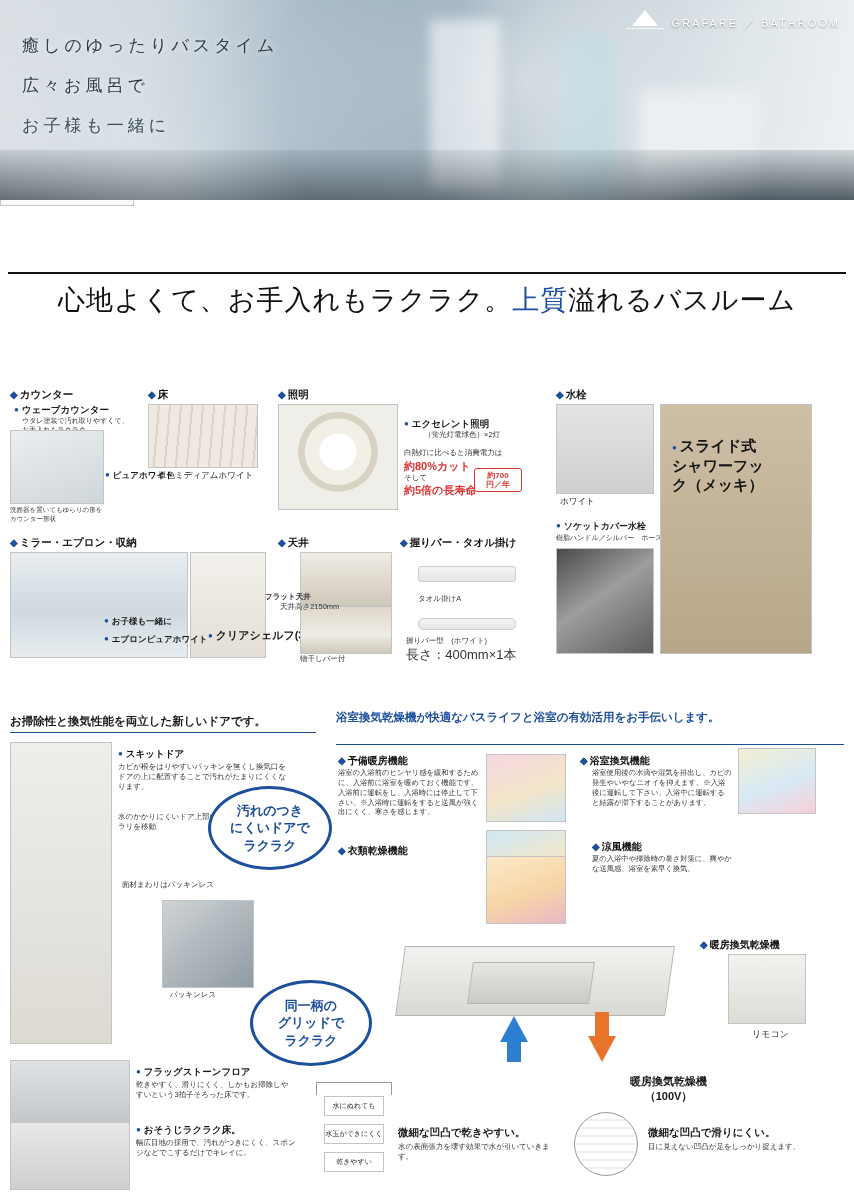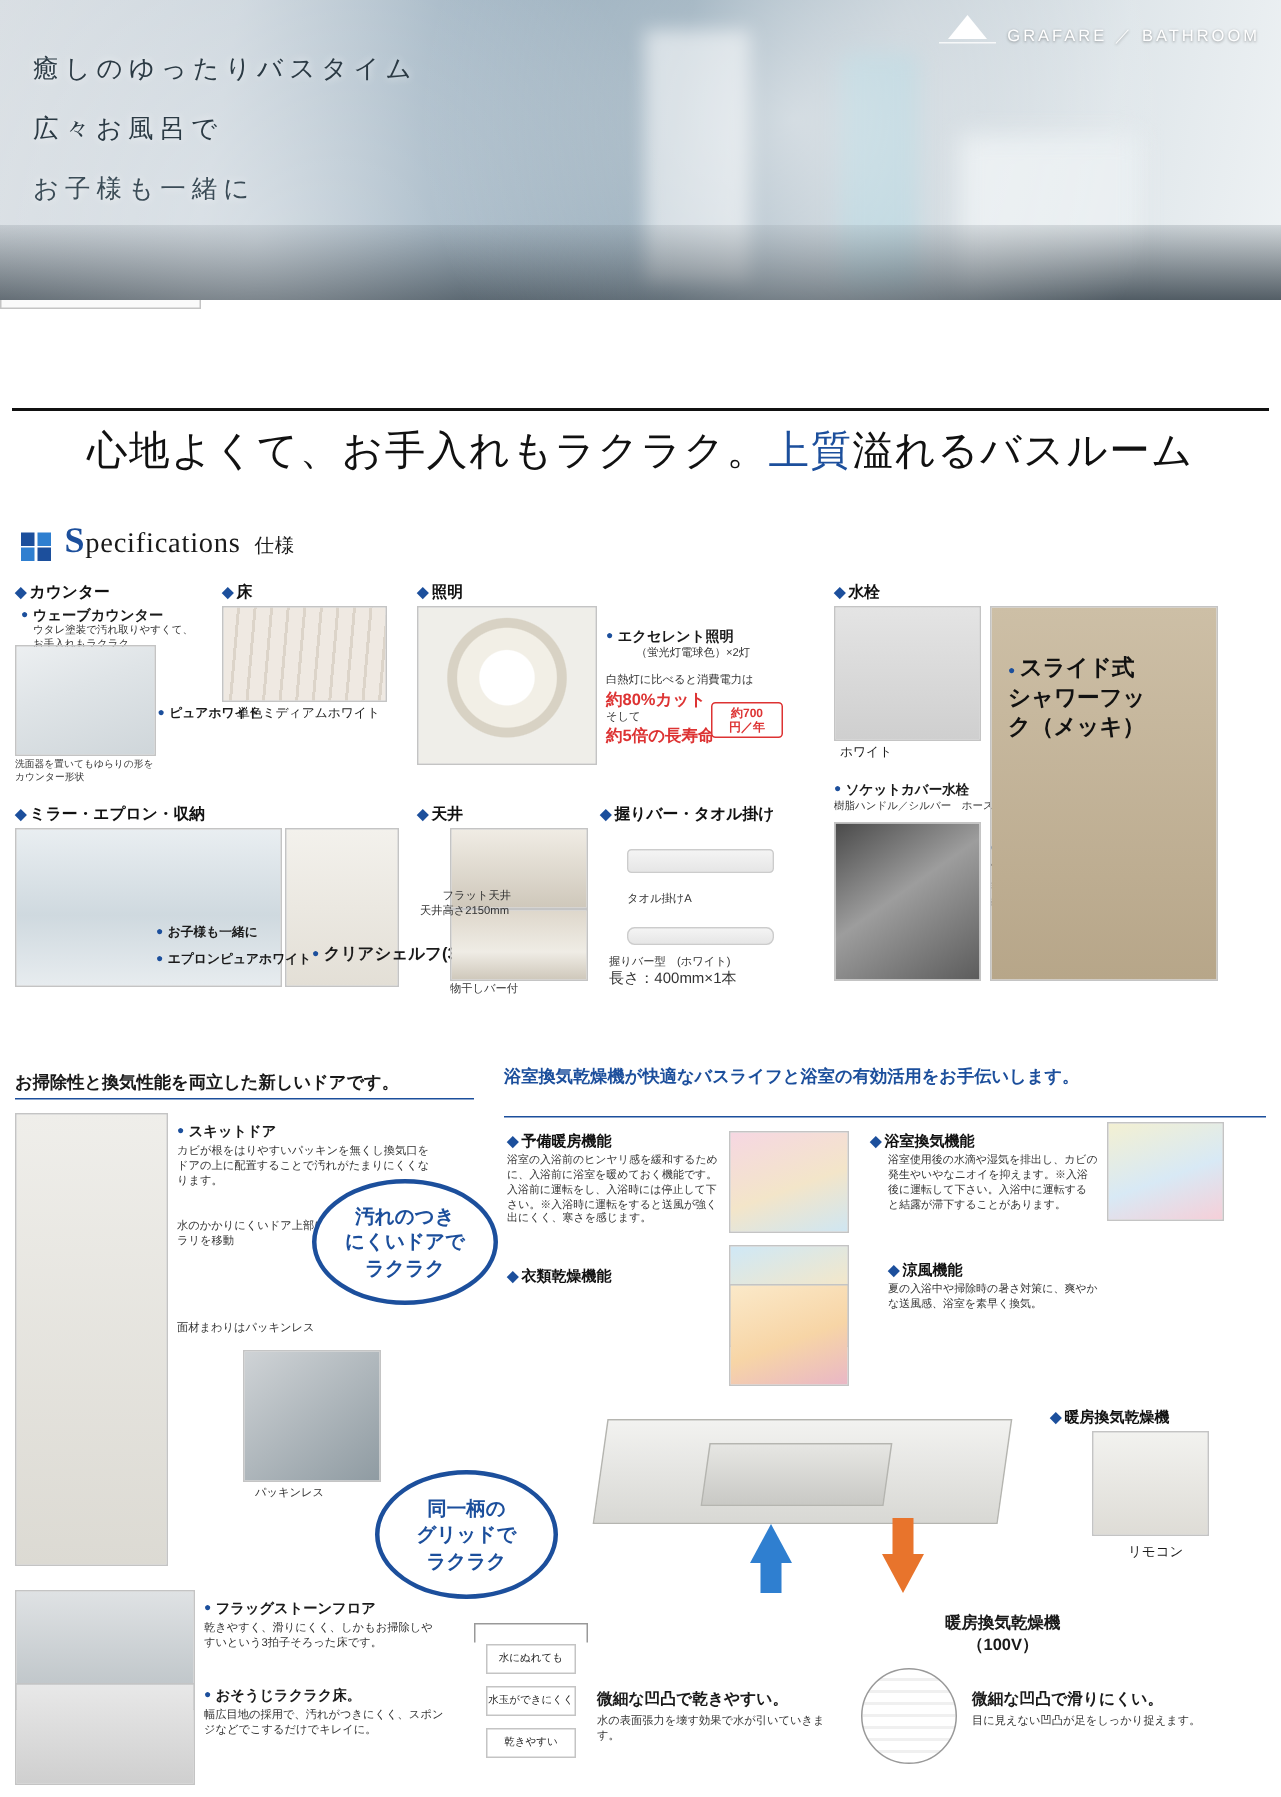--- a/index.html
+++ b/index.html
@@ -124,32 +124,20 @@
   <div class="brand">
     <div class="brand-mark"></div>
     <div class="brand-text">GRAFARE ／ BATHROOM</div>
   </div>
 
   <div class="rule"></div>
   <div class="headline">
     <span>心地よくて、お手入れもラクラク。</span><span class="accent">上質</span><span>溢れるバスルーム</span>
   </div>
 
-  <div class="spec-title">
-    <div class="spec-logo">
-        <i></i>
-        <i></i>
-        <i></i>
-        <i></i>
-      </div>
-    <div class="spec-en">
-      <b>S</b><span>pecifications</span>
-      <span class="spec-jp">仕様</span>
-    </div>
-  </div>
 
   <div class="lbl dia" style="left:10px;top:388px;text-align:center;">カウンター</div>
   <div class="lbl bul" style="left:14px;top:404px;font-size:9.5px;">ウェーブカウンター</div>
   <div class="cap" style="left:22px;top:416px;width:110px;font-size:7px;">ウタレ塗装で汚れ取りやすくて、
 お手入れもラクラク</div>
   <div class="ph counter frame" style="left:10px;top:430px;width:92px;height:72px;"></div>
   <div class="lbl bul" style="left:105px;top:470px;font-size:8.5px;">ピュアホワイト</div>
   <div class="cap" style="left:10px;top:506px;width:95px;font-size:6.5px;">洗面器を置いてもゆらりの形をカウンター形状</div>
 
   <div class="lbl dia" style="left:148px;top:388px;">床</div>
@@ -184,39 +172,39 @@
   <div class="lbl dia" style="left:10px;top:536px;">ミラー・エプロン・収納</div>
   <div class="ph mirror frame" style="left:10px;top:552px;width:176px;height:104px;"></div>
   <div class="ph shelf frame" style="left:190px;top:552px;width:74px;height:104px;"></div>
   <div class="lbl bul" style="left:104px;top:616px;font-size:8.5px;">お子様も一緒に</div>
   <div class="lbl bul" style="left:104px;top:634px;font-size:8.5px;">エプロンピュアホワイト</div>
   <div class="lbl bul" style="left:208px;top:628px;font-size:11px;">クリアシェルフ(3段)</div>
 
   <div class="lbl dia" style="left:278px;top:536px;">天井</div>
   <div class="ph ceiling frame" style="left:300px;top:552px;width:90px;height:52px;"></div>
   <div class="ph cloth frame" style="left:300px;top:606px;width:90px;height:46px;"></div>
-  <div class="cap" style="left:295px;top:592px;font-size:7.5px;">フラット天井</div>
+  <div class="cap" style="left:265px;top:592px;font-size:7.5px;font-weight:bold;">フラット天井</div>
   <div class="cap" style="left:280px;top:602px;font-size:7.5px;">天井高さ2150mm</div>
   <div class="cap" style="left:300px;top:654px;font-size:7.5px;">物干しバー付</div>
 
   <div class="lbl dia" style="left:400px;top:536px;">握りバー・タオル掛け</div>
   <div class="frame" style="left:400px;top:552px;width:132px;height:102px;background:#fafafa;"></div>
   <div class="ph bar" style="left:418px;top:566px;width:96px;height:14px;border:1px solid #ccc;border-radius:3px;"></div>
   <div class="ph bar" style="left:418px;top:618px;width:96px;height:10px;border:1px solid #ccc;border-radius:5px;"></div>
   <div class="cap" style="left:418px;top:594px;font-size:7.5px;">タオル掛けA</div>
   <div class="cap" style="left:406px;top:636px;font-size:7.5px;">握りバー型　(ホワイト)</div>
-  <div class="cap" style="left:406px;top:646px;font-size:10px;">長さ：400mm×1本</div>
+  <div class="cap" style="left:406px;top:646px;font-size:13px;">長さ：400mm×1本</div>
 
   <div class="lbl" style="left:10px;top:714px;font-size:11.5px;font-weight:bold;">お掃除性と換気性能を両立した新しいドアです。</div>
   <div class="secline" style="left:10px;top:732px;width:306px;background:#1c4f9c;"></div>
   <div class="ph door frame" style="left:10px;top:742px;width:100px;height:300px;"></div>
   <div class="lbl bul" style="left:118px;top:748px;font-size:9.5px;">スキットドア</div>
   <div class="cap" style="left:118px;top:762px;width:170px;font-size:7.5px;">カビが根をはりやすいパッキンを無くし換気口をドアの上に配置することで汚れがたまりにくくなります。</div>
   <div class="cap" style="left:118px;top:812px;width:110px;font-size:7.5px;">水のかかりにくいドア上部にガラリを移動</div>
-  <div class="cap" style="left:118px;top:880px;width:100px;font-size:7.5px;">面材まわりはパッキンレス</div>
+  <div class="cap" style="left:118px;top:880px;width:100px;font-size:7.5px;text-align:center;">面材まわりはパッキンレス</div>
   <div class="ph pack frame" style="left:162px;top:900px;width:90px;height:86px;"></div>
   <div class="cap" style="left:170px;top:990px;font-size:7.5px;">パッキンレス</div>
   <div class="ellipse" style="left:208px;top:786px;width:118px;height:78px;">
     <span id="door-ellipse-text">汚れのつき<br>にくいドアで<br>ラクラク</span>
   </div>
 
   <div class="bluehead" style="left:336px;top:710px;font-size:11.5px;">浴室換気乾燥機が快適なバスライフと浴室の有効活用をお手伝いします。</div>
   <div class="secline" style="left:336px;top:744px;width:508px;"></div>
 
   <div class="lbl dia" style="left:338px;top:754px;font-size:10px;">予備暖房機能</div>

